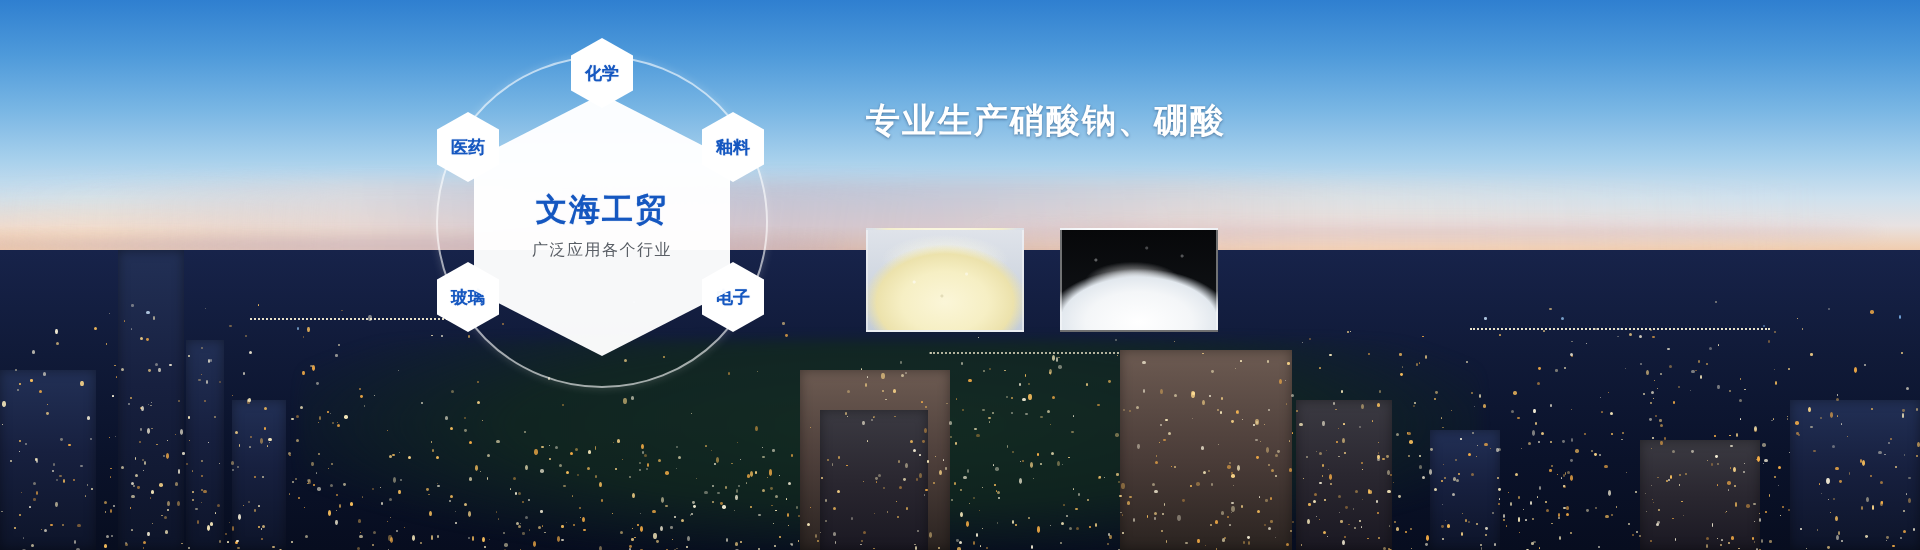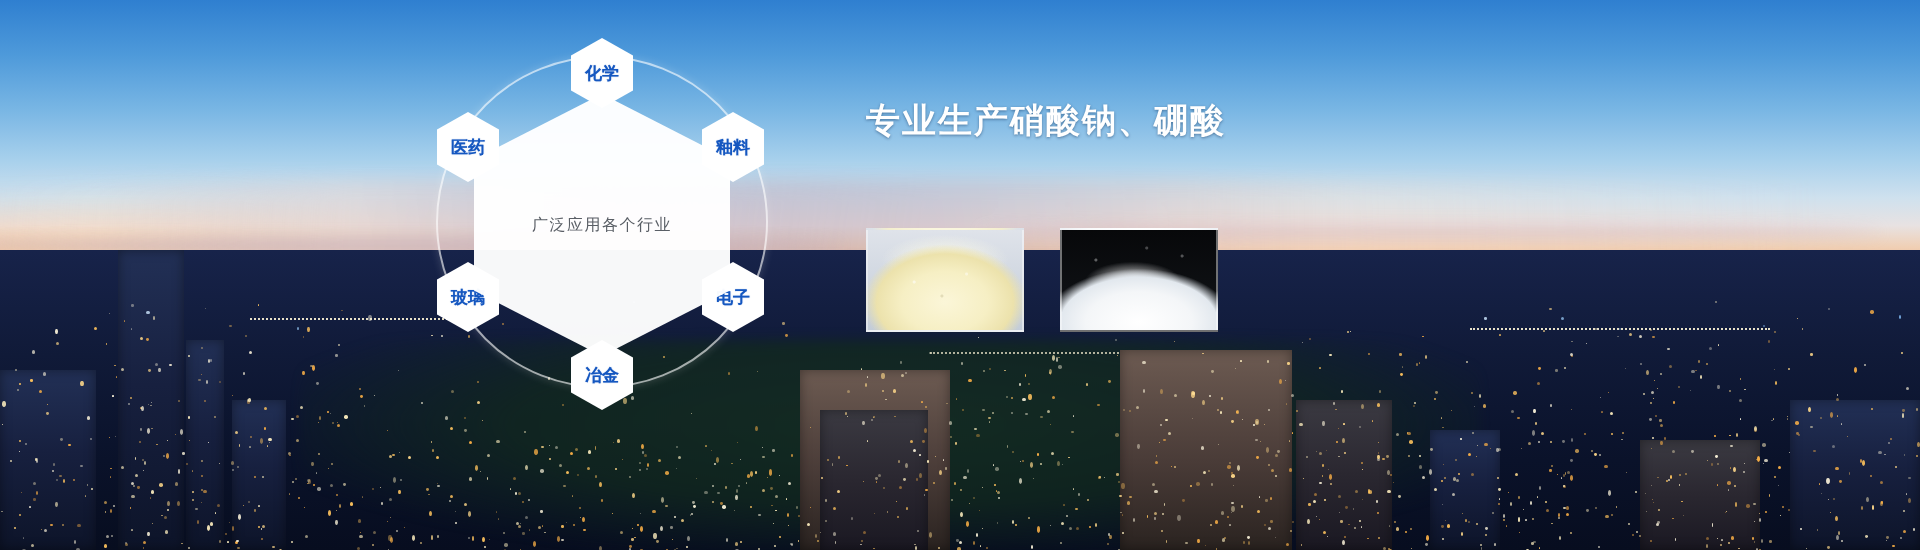--- a/index.html
+++ b/index.html
@@ -1555,31 +1555,29 @@
 
     <div class="hex small hex-chem">
       <span class="lbl">化学</span>
     </div>
     <div class="hex small hex-glaze">
       <span class="lbl">釉料</span>
     </div>
     <div class="hex small hex-elec">
       <span class="lbl">电子</span>
     </div>
-    <div class="hex small hex-metal">
-      <span class="lbl">冶金</span>
-    </div>
     <div class="hex small hex-glass">
       <span class="lbl">玻璃</span>
     </div>
     <div class="hex small hex-med">
       <span class="lbl">医药</span>
     </div>
 
     <div class="hex center">
+      <span class="brand">文海工贸</span>
       <span class="slogan">广泛应用各个行业</span>
     </div>
   </div>
 
   <div class="copy">
     <div class="h1">专业生产硝酸钠、硼酸</div>
   </div>
 
   <div class="photos">
     <div class="photo p1"></div>

